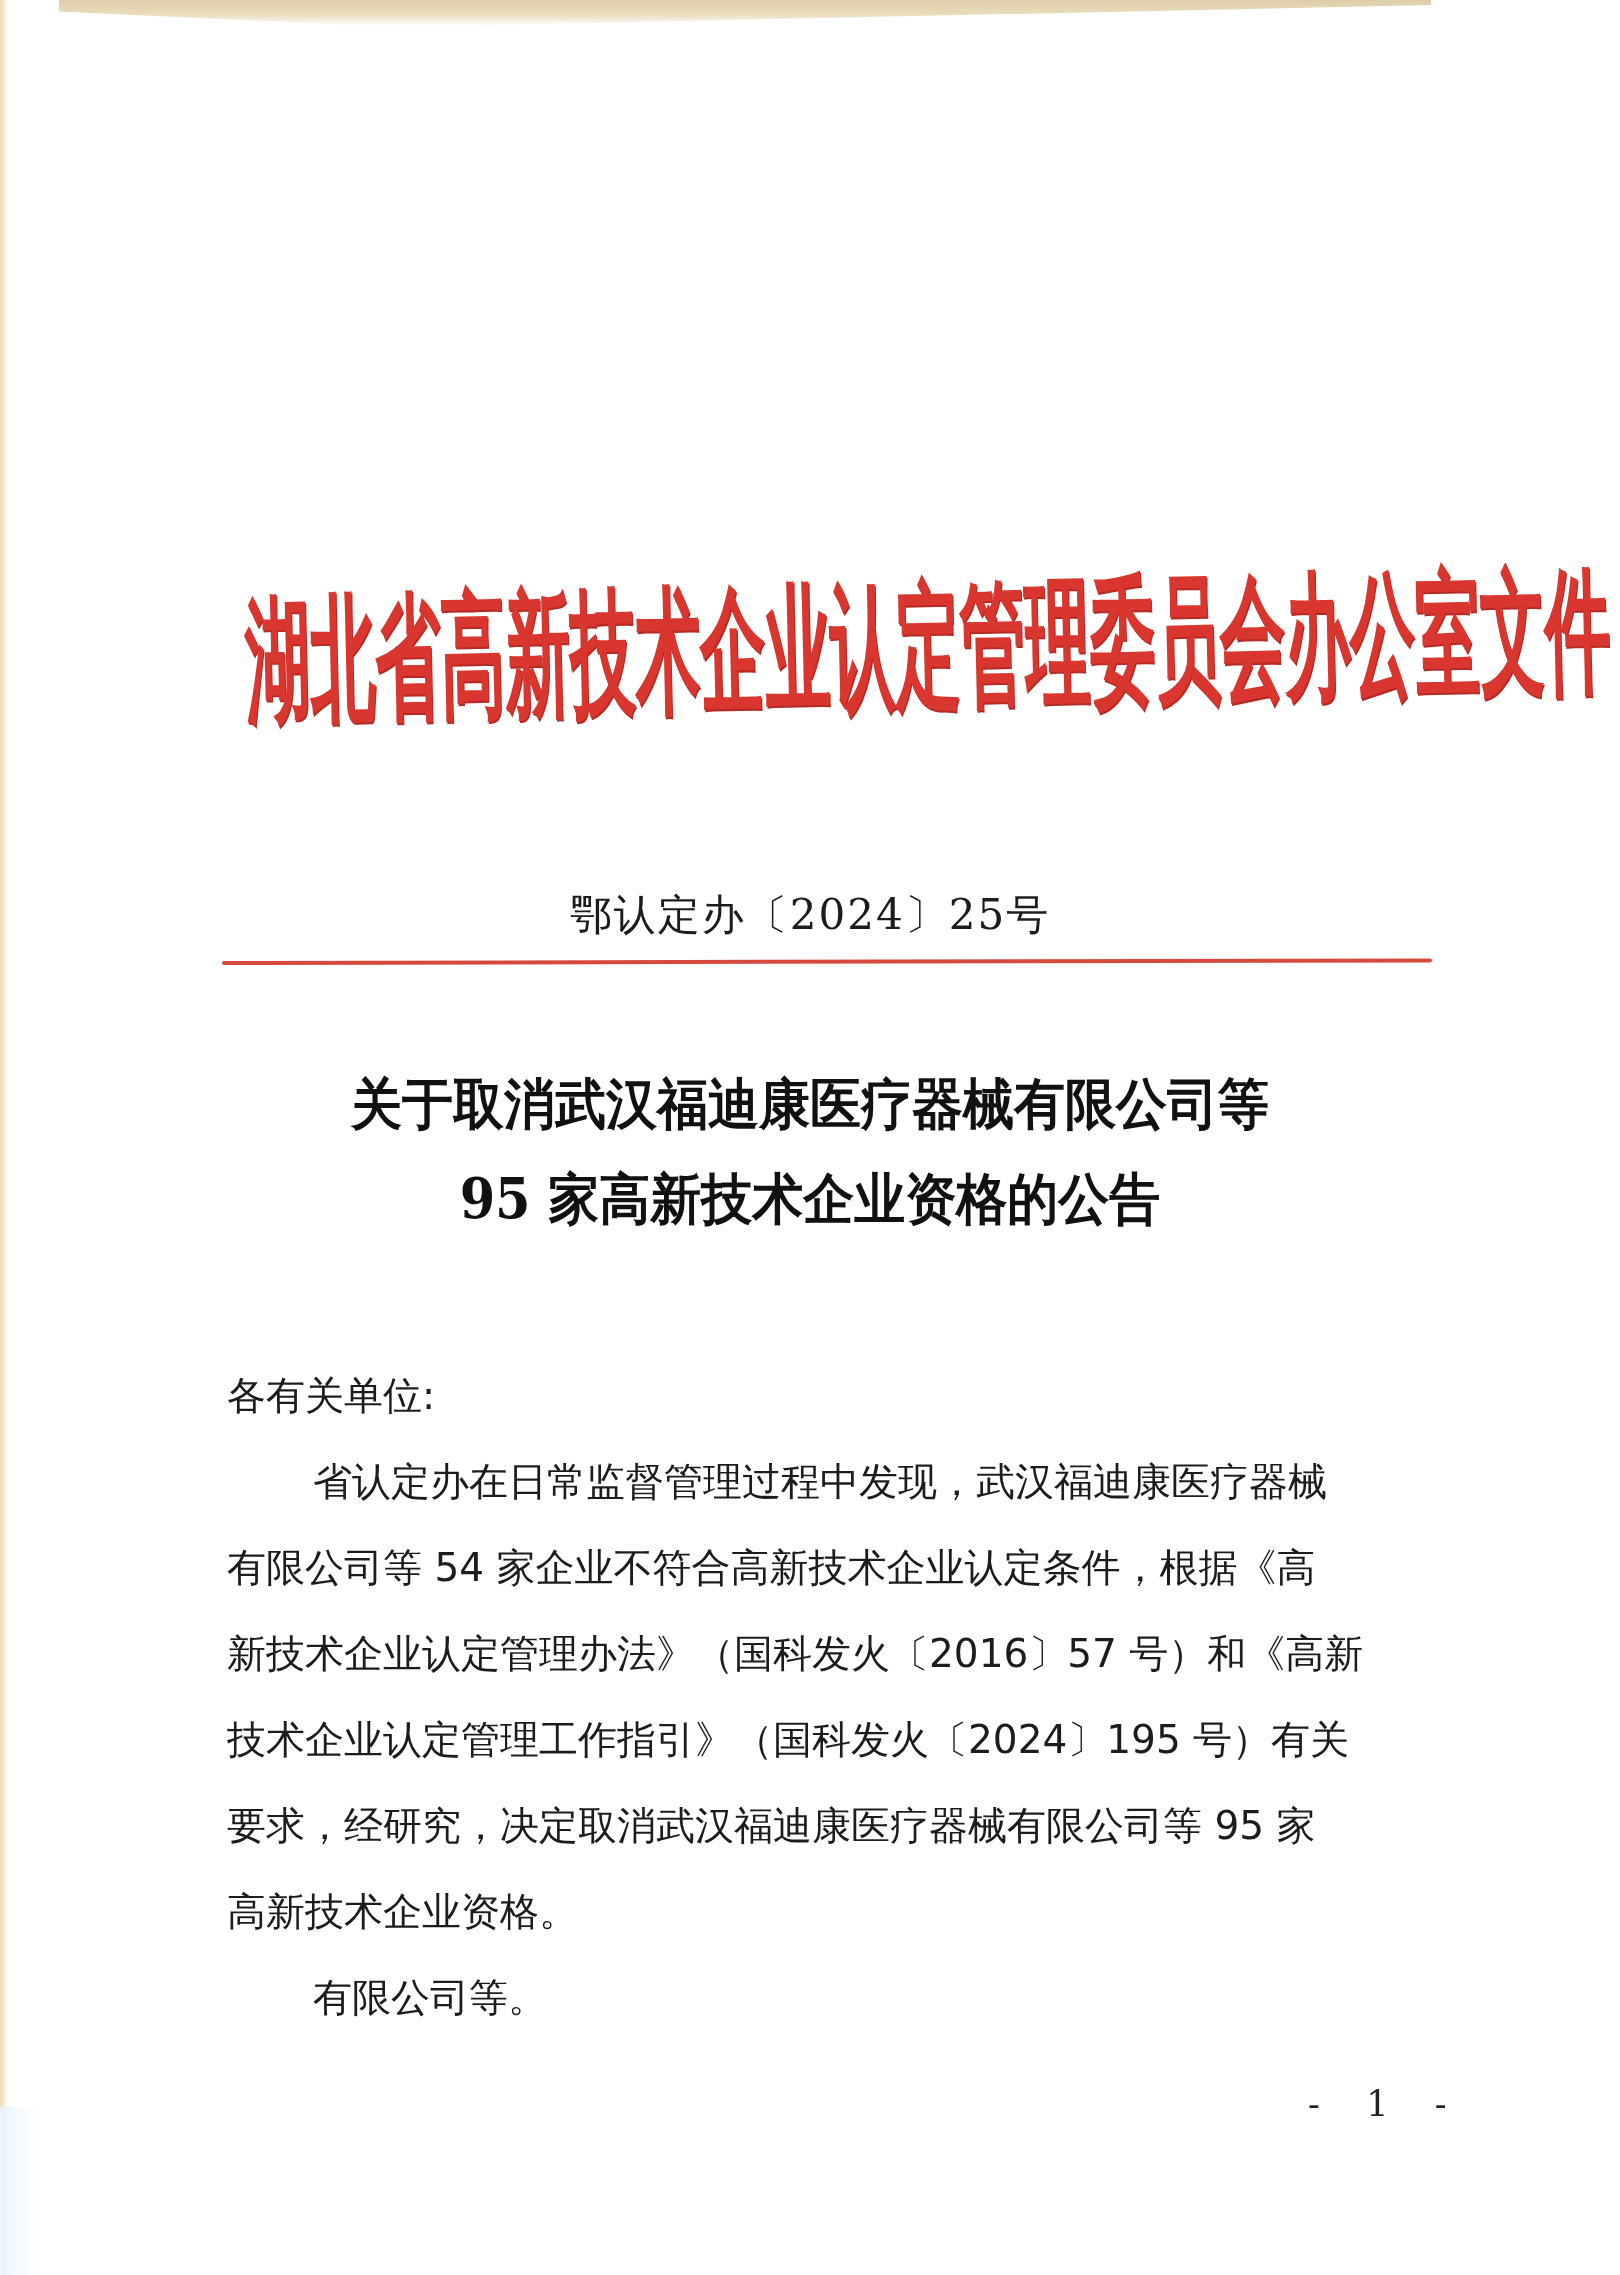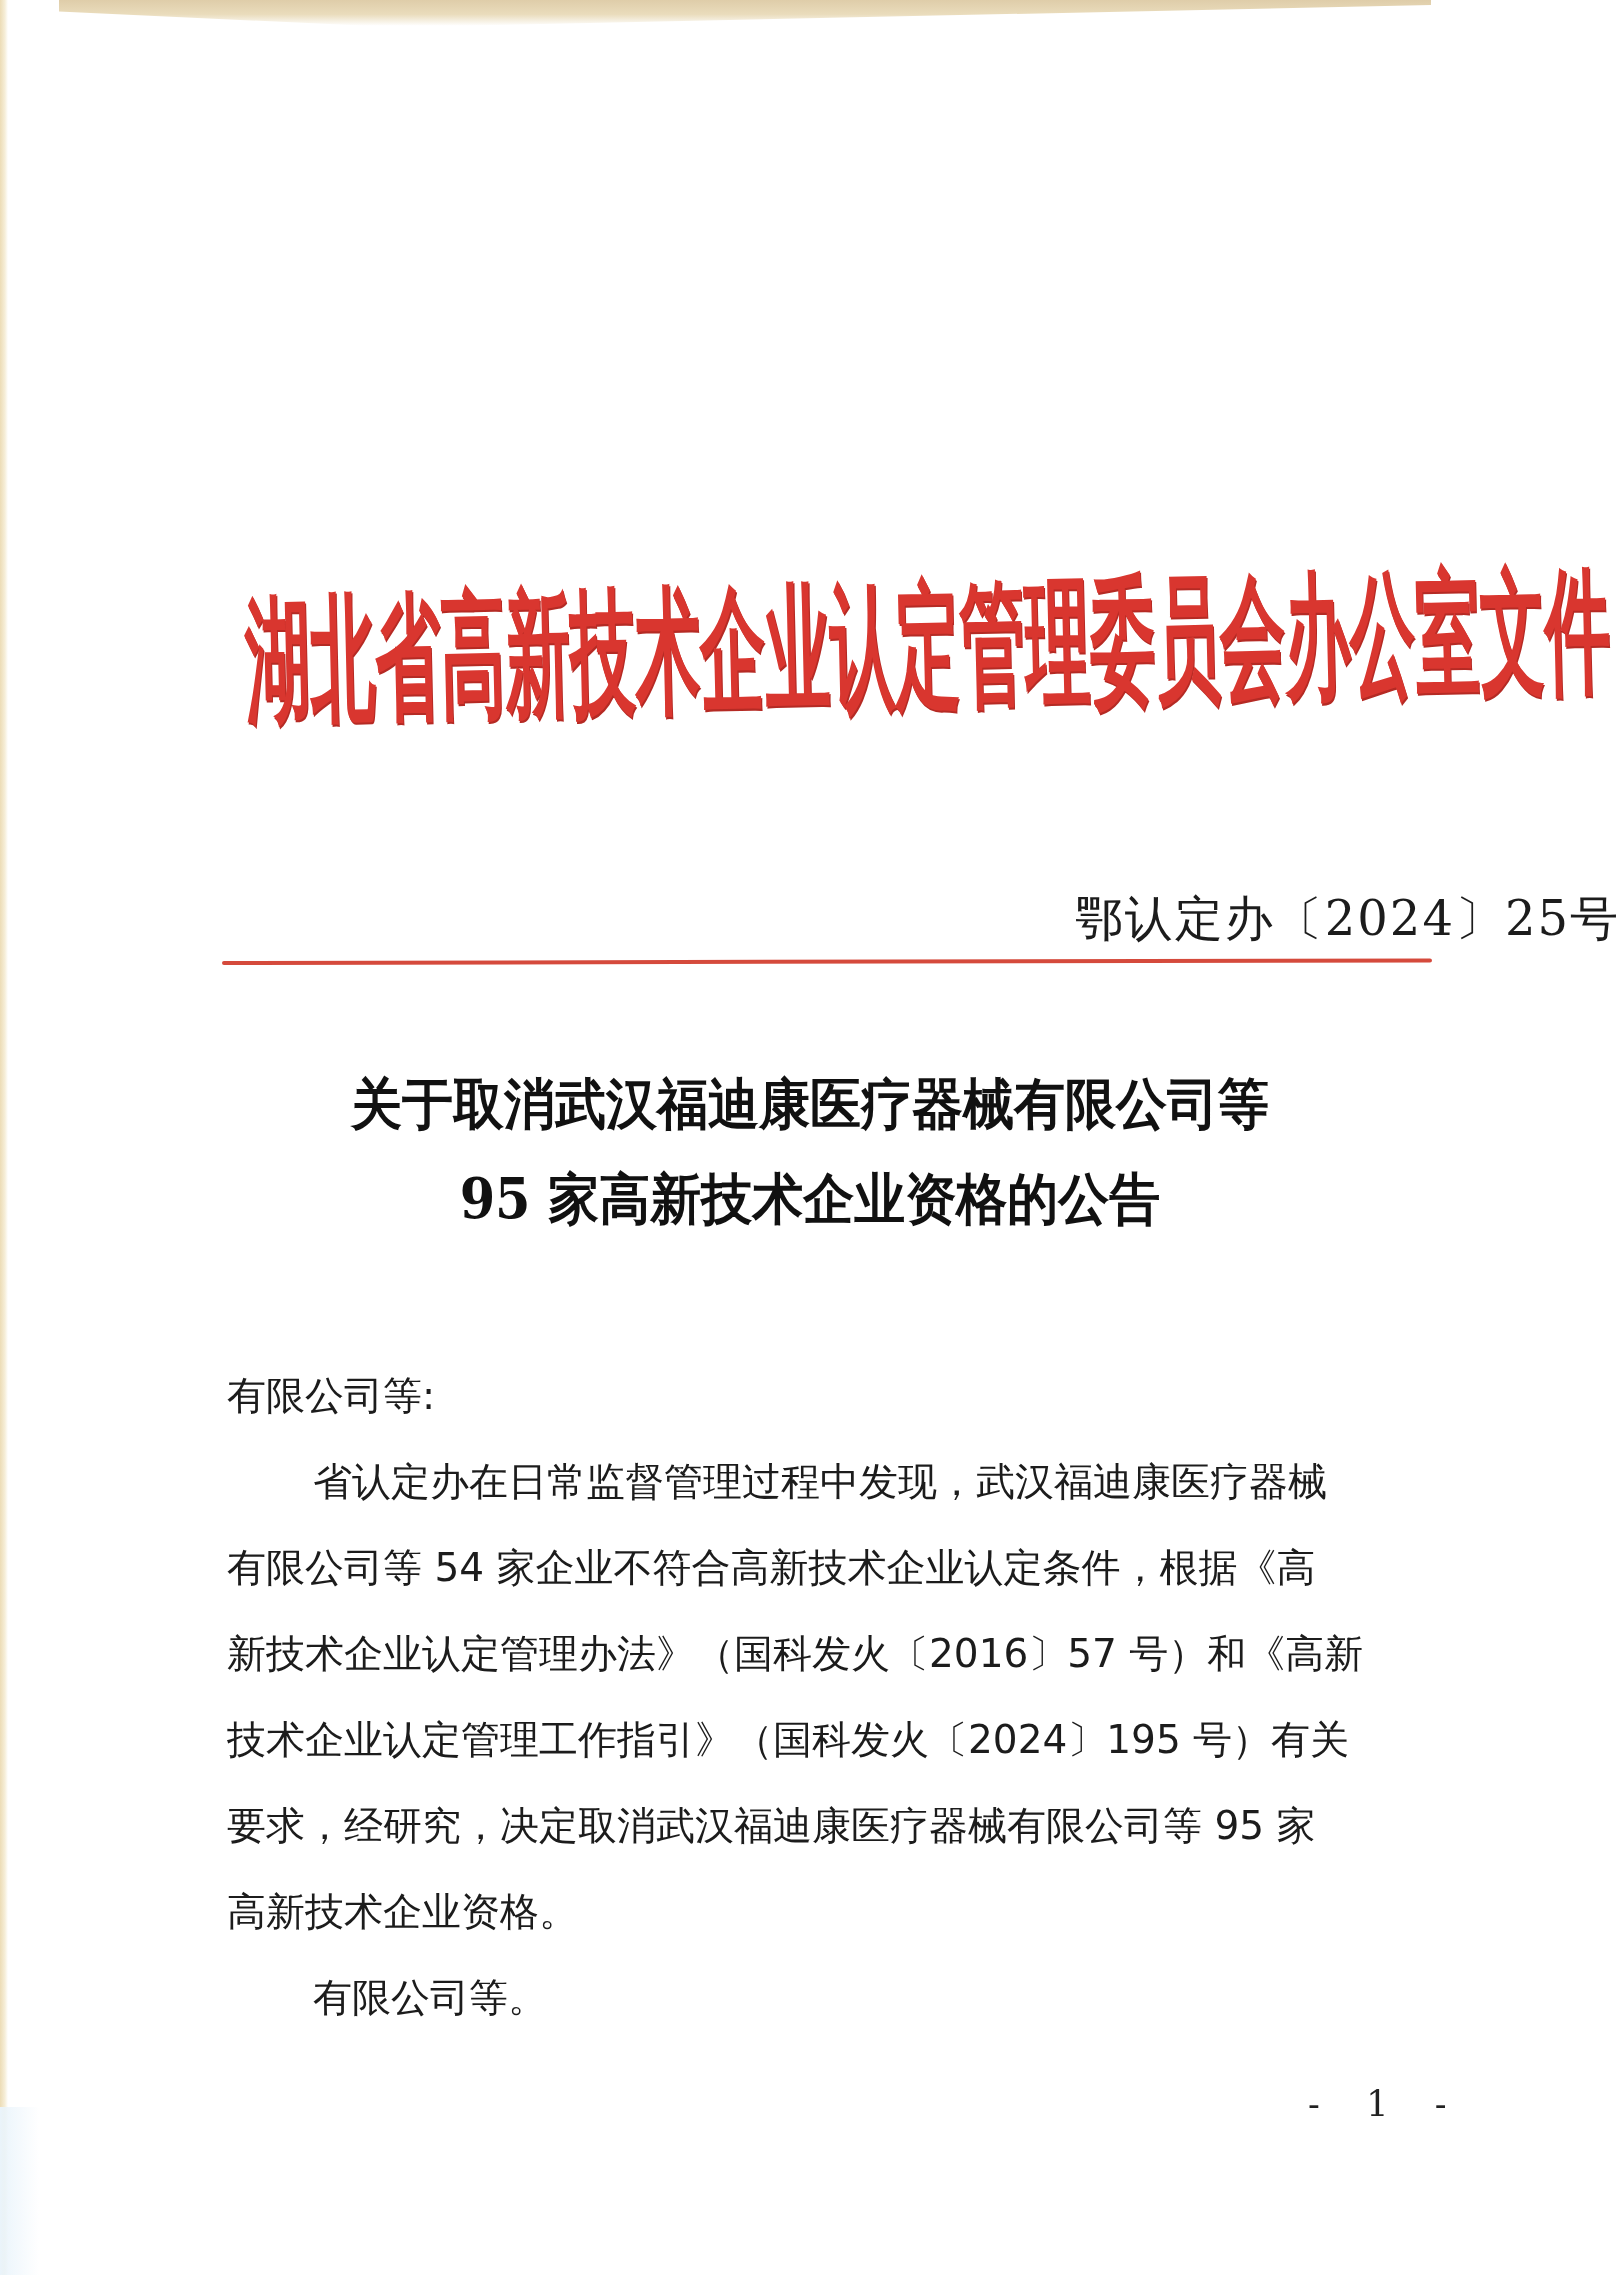--- a/index.html
+++ b/index.html
@@ -65,22 +65,22 @@
       line-height: 1;
       transform: scaleY(2.1);
       text-shadow: 1px 1px 0 #b52a24;
     }
 
     .doc-number {
       position: absolute;
       left: 0;
       width: 1620px;
       top: 887px;
-      text-align: right;
-      font-size: 48px;
+      text-align: center;
+      font-size: 42px;
       letter-spacing: 2px;
       color: #1c1c1c;
     }
     .red-rule {
       position: absolute;
       left: 222px;
       top: 961px;
       width: 1210px;
       height: 3.9px;
       background: #d54a3c;
@@ -167,21 +167,21 @@
 <div class="doc-number">鄂认定办〔2024〕25号</div>
 
 <div class="red-rule"></div>
 
 <div class="title">
   <div>关于取消武汉福迪康医疗器械有限公司等</div>
   <div>95 家高新技术企业资格的公告</div>
 </div>
 
 <div class="body-text">
-  <div class="salutation">有限公司等:</div>
+  <div class="salutation">各有关单位:</div>
   <div class="line indent">省认定办在日常监督管理过程中发现，武汉福迪康医疗器械</div>
   <div class="line">有限公司等 54 家企业不符合高新技术企业认定条件，根据《高</div>
   <div class="line">新技术企业认定管理办法》（国科发火〔2016〕57 号）和《高新</div>
   <div class="line">技术企业认定管理工作指引》（国科发火〔2024〕195 号）有关</div>
   <div class="line">要求，经研究，决定取消武汉福迪康医疗器械有限公司等 95 家</div>
   <div class="line left">高新技术企业资格。</div>
   <div class="line left indent">有限公司等。</div>
 </div>
 
 <div class="page-number">- 1 -</div>

